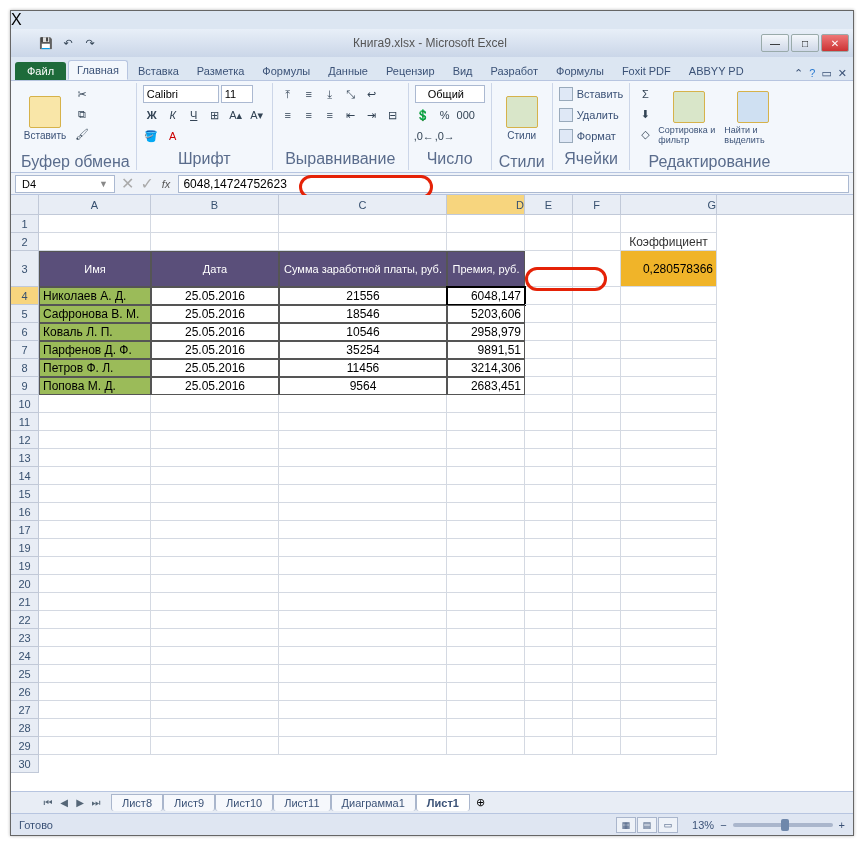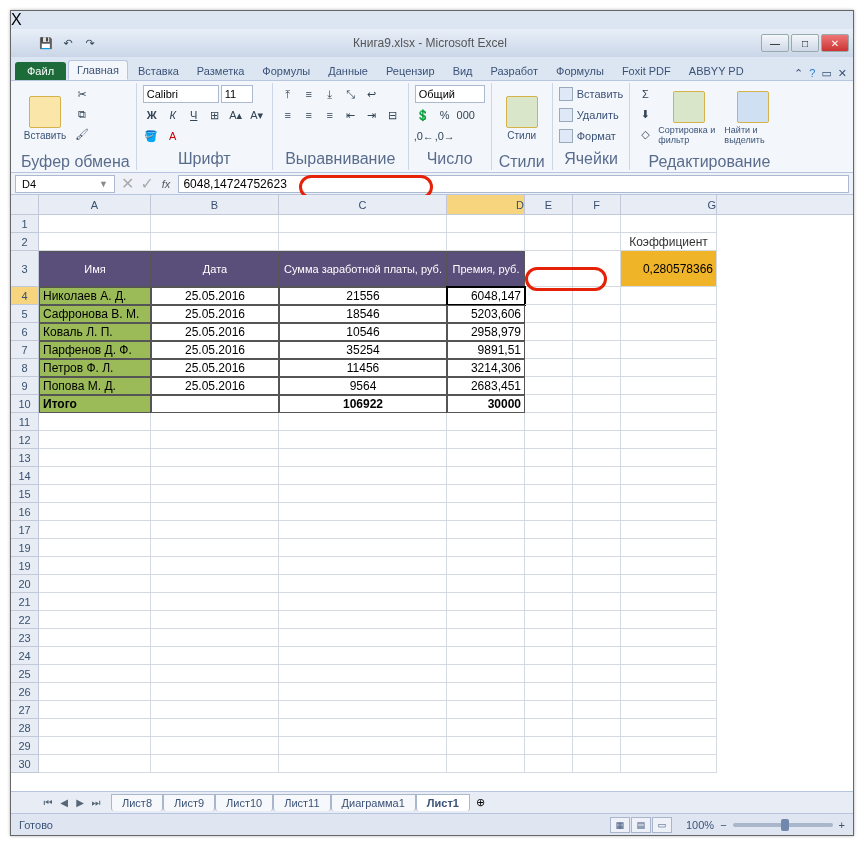--- a/index.html
+++ b/index.html
@@ -28,21 +28,21 @@
 .group-label { font-size:16px; color:#5a6c8c; text-align:center; padding-top:2px; }
 .bigbtn { display:flex; flex-direction:column; align-items:center; justify-content:center; width:48px; height:66px; font-size:10px; color:#3b5277; gap:2px; }
 .bigbtn .ico { width:32px; height:32px; background:#f9e6a8; border:1px solid #d6b24a; border-radius:2px; }
 .smallstack { display:flex; flex-direction:column; gap:2px; justify-content:center; }
 .smallstack div { width:18px; height:18px; display:flex;align-items:center;justify-content:center; font-size:11px; color:#345; }
 .fontrow{display:flex;gap:2px;align-items:center;}
 .fontname{width:76px;height:18px;border:1px solid #abb9d1;background:#fff;font-size:11px;padding:0 3px;display:flex;align-items:center;}
 .fontsize{width:32px;height:18px;border:1px solid #abb9d1;background:#fff;font-size:11px;padding:0 3px;display:flex;align-items:center;}
 .iconrow{display:flex;gap:3px;}
 .iconrow span{width:18px;height:18px;display:flex;align-items:center;justify-content:center;font-size:11px;color:#345;border:1px solid transparent;}
-.dropdown-lbl{width:70px;height:18px;border:1px solid #abb9d1;background:#fff;font-size:11px;padding:0 3px;display:flex;align-items:center;}
+.dropdown-lbl{width:70px;height:18px;border:1px solid #abb9d1;background:#fff;font-size:11px;padding:0 12px;display:flex;align-items:center;}
 .menuitem{display:flex;align-items:center;gap:4px;font-size:11px;color:#3b5277;height:18px;}
 .menuitem .ico-s{width:14px;height:14px;background:#dfe8f6;border:1px solid #9ab;}
 
 .formula-bar { height:22px; background:#eef2f8; border-bottom:1px solid #b7c5e0; display:flex; align-items:center; padding:0 4px; gap:2px; }
 .namebox { width:100px; height:18px; border:1px solid #abb9d1; background:#fff; font-size:11px; display:flex; align-items:center; padding:0 6px; justify-content:space-between;}
 .fxlabel{font-size:11px;font-style:italic;color:#555;margin:0 6px;}
 .formula-input{flex:1;height:18px;font-size:12px;padding:0 4px;display:flex;align-items:center;background:#fff;border:1px solid #abb9d1;}
 .formula-highlight { position:absolute; border:3px solid #e52207; border-radius:12px; pointer-events:none; }
 
 .grid-area { position:relative; background:#fff; height:612px; overflow:hidden; }
@@ -368,29 +368,20 @@
           <div class="row">
             <div class="cell cA tbord tname">Попова М. Д.</div>
             <div class="cell cB tbord">25.05.2016</div>
             <div class="cell cC tbord">9564</div>
             <div class="cell cD tbord">2683,451</div>
             <div class="cell cE"></div>
             <div class="cell cF"></div>
             <div class="cell cG"></div>
           </div>
           <div class="row">
-            <div class="cell cA tbord tsum">Итого</div>
-            <div class="cell cB tbord tsum" style="background: rgb(255, 255, 255); font-weight: bold;"></div>
-            <div class="cell cC tbord tsum" style="background: rgb(255, 255, 255); font-weight: bold;">106922</div>
-            <div class="cell cD tbord tsum" style="background: rgb(255, 255, 255); font-weight: bold;">30000</div>
-            <div class="cell cE"></div>
-            <div class="cell cF"></div>
-            <div class="cell cG"></div>
-          </div>
-          <div class="row">
             <div class="cell cA"></div>
             <div class="cell cB"></div>
             <div class="cell cC"></div>
             <div class="cell cD"></div>
             <div class="cell cE"></div>
             <div class="cell cF"></div>
             <div class="cell cG"></div>
           </div>
           <div class="row">
             <div class="cell cA"></div>
@@ -585,21 +576,21 @@
   </div>
 
   <div class="statusbar">
     <span>Готово</span>
     <div class="zoom">
       <div class="viewbtns">
         <span>▦</span>
         <span>▤</span>
         <span>▭</span>
       </div>
-      <span>100%</span>
+      <span>13%</span>
       <span>−</span>
       <div class="slider">
           <div class="thumb"></div>
         </div>
       <span>+</span>
     </div>
   </div>
 </div>
 
 </body></html>

